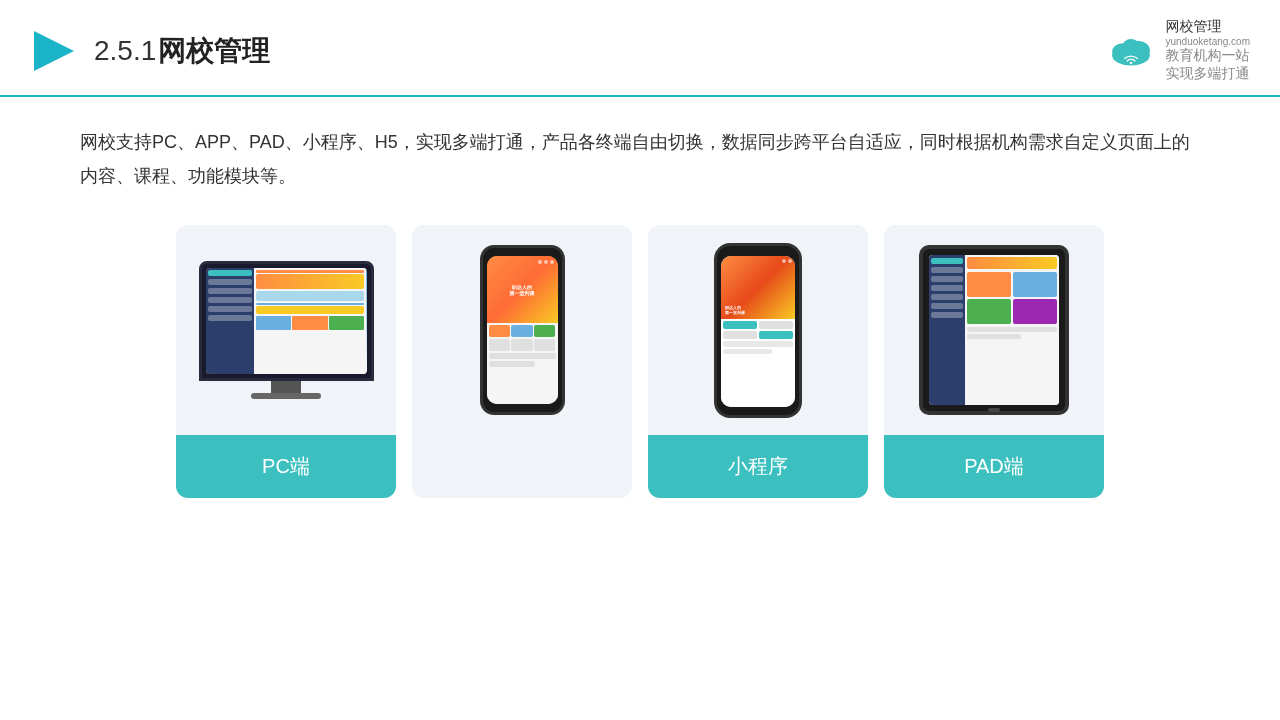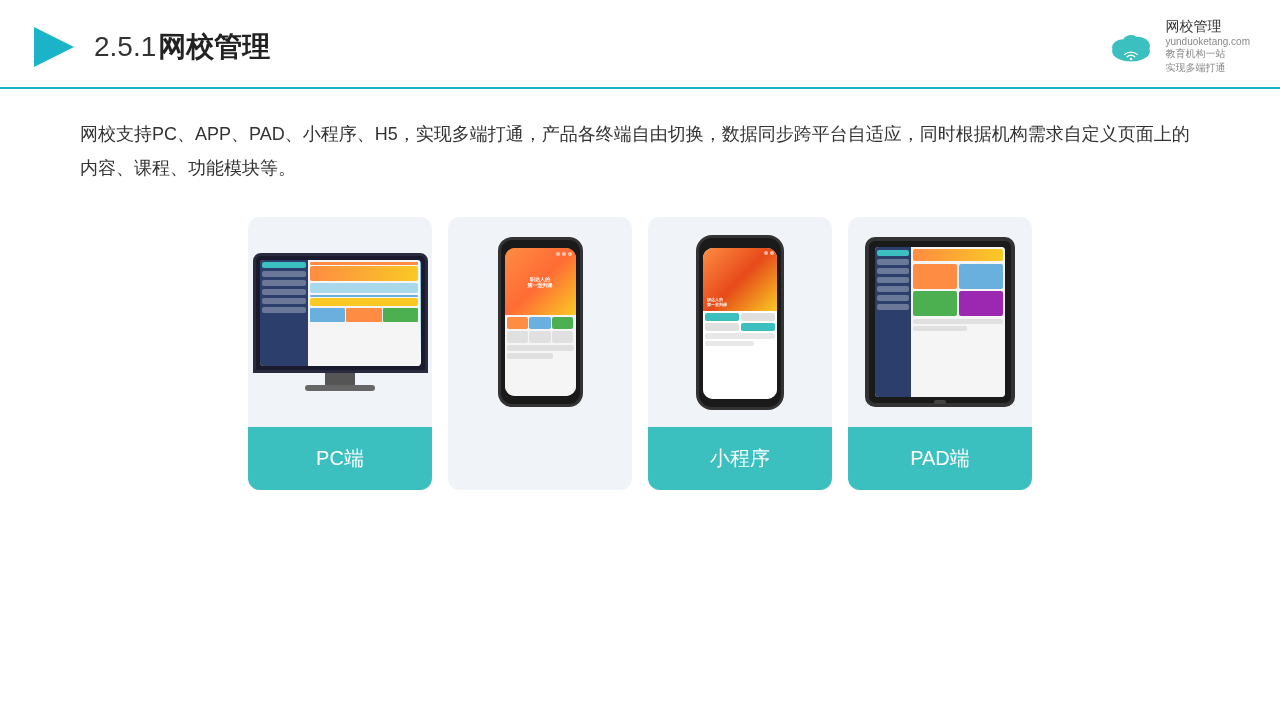--- a/index.html
+++ b/index.html
@@ -60,21 +60,21 @@
     .cards-container {
       display: flex;
       gap: 16px;
       margin: 32px 50px 0 50px;
       justify-content: center;
     }
 
     .card {
       background: #f0f4f8;
       border-radius: 12px;
-      width: 184px;
+      width: 220px;
       overflow: hidden;
       display: flex;
       flex-direction: column;
     }
 
     .card-image-area {
       height: 210px;
       display: flex;
       align-items: center;
       justify-content: center;
@@ -428,21 +428,21 @@
       <ellipse cx="38" cy="20" rx="14" ry="11" fill="#3bbfbf"></ellipse>
       <ellipse cx="30" cy="16" rx="10" ry="9" fill="#3bbfbf"></ellipse>
 
       <path d="M22,30 Q30,24 38,30" stroke="white" stroke-width="1.5" fill="none"></path>
       <path d="M25,33 Q30,28 35,33" stroke="white" stroke-width="1.5" fill="none"></path>
       <circle cx="30" cy="35" r="1.5" fill="white"></circle>
     </svg>
     <div>
       <div class="logo-name">网校管理</div>
       <div style="font-size:10px;color:#888;">yunduoketang.com</div>
-      <div style="font-size:10px;color:#888;">
+      <div style="font-size:14px;color:#888;">
         <span>教育机构一站</span><br>
         <span>实现多端打通</span>
       </div>
     </div>
   </div>
 </div>
 
 <div class="description">网校支持PC、APP、PAD、小程序、H5，实现多端打通，产品各终端自由切换，数据同步跨平台自适应，同时根据机构需求自定义页面上的内容、课程、功能模块等。</div>
 
 <div class="cards-container">

